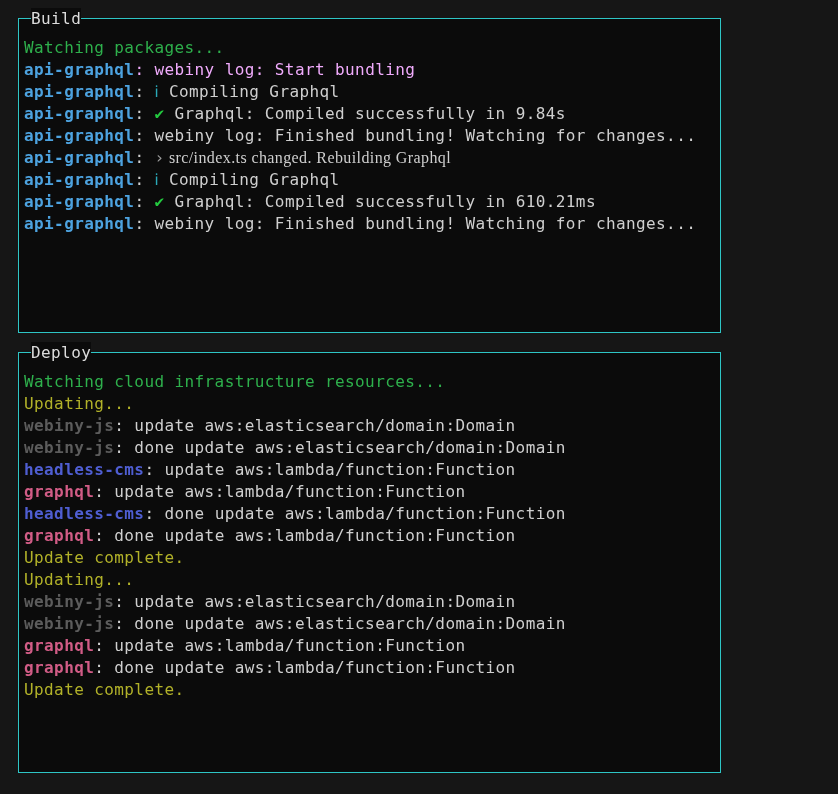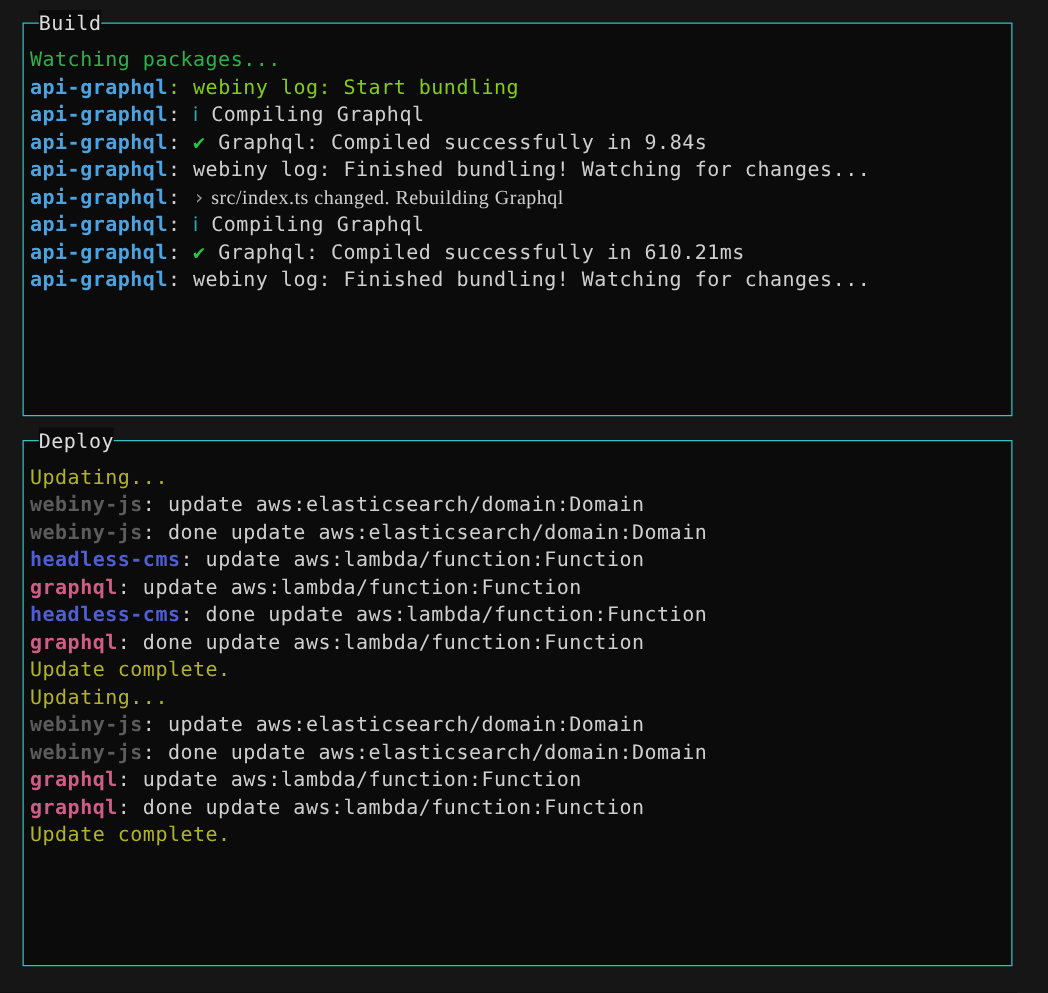--- a/index.html
+++ b/index.html
@@ -7,21 +7,21 @@
     --c-fg:#cfcfcf;
   }
   *{box-sizing:border-box; margin:0; padding:0;}
   html,body{width:838px; height:794px; overflow:hidden;}
   body{
     background:var(--c-page_bg);
     font-family:"DejaVu Sans Mono","Liberation Mono",monospace;
     font-size:16px; line-height:22px; letter-spacing:0.4px;
   }
   .panel{
-    position:absolute; left:18px; width:792px;
+    position:absolute; left:18px; width:703px;
     background:var(--c-panel_bg);
     border:1px solid var(--c-border);
   }
   .panel-build{ top:18px; height:315px; }
   .panel-deploy{ top:352px; height:421px; }
   .panel-title{
     position:absolute; top:-11px; left:12px;
     background:var(--c-panel_bg); color:var(--c-title);
     line-height:22px; white-space:pre;
   }
@@ -29,34 +29,35 @@
   .line{ white-space:pre; height:22px; }
   .line span{ color:var(--c-fg);text-align:center; }
 </style>
 </head>
 <body>
 
 <div class="panel panel-build">
   <div class="panel-title">Build</div>
   <div class="terminal-output">
       <div class="line"><span style="color: rgb(46, 176, 76);">Watching packages...</span></div>
-      <div class="line"><span style="color: rgb(77, 163, 224); font-weight: bold;">api-graphql</span><span style="color: #84cc16;">: webiny log: Start bundling</span></div>
+      <div class="line"><span style="color: rgb(77, 163, 224); font-weight: bold;">api-graphql</span><span style="color: #f0abfc;">: webiny log: Start bundling</span></div>
       <div class="line"><span style="color: rgb(77, 163, 224); font-weight: bold;">api-graphql</span><span style="color: rgb(207, 207, 207);">: </span><span style="color: rgb(42, 169, 184);">ℹ</span><span style="color: rgb(207, 207, 207);"> Compiling Graphql</span></div>
       <div class="line"><span style="color: rgb(77, 163, 224); font-weight: bold;">api-graphql</span><span style="color: rgb(207, 207, 207);">: </span><span style="color: rgb(35, 201, 63);">✔</span><span style="color: rgb(207, 207, 207);"> Graphql: Compiled successfully in 9.84s</span></div>
       <div class="line"><span style="color: rgb(77, 163, 224); font-weight: bold;">api-graphql</span><span style="color: rgb(207, 207, 207);">: webiny log: Finished bundling! Watching for changes...</span></div>
       <div class="line"><span style="color: rgb(77, 163, 224); font-weight: bold;">api-graphql</span><span style="color: rgb(207, 207, 207);">: </span><span style="color: rgb(154, 154, 154);">›</span><span style="color: rgb(207, 207, 207); font-family: Liberation Serif, serif;"> src/index.ts changed. Rebuilding Graphql</span></div>
       <div class="line"><span style="color: rgb(77, 163, 224); font-weight: bold;">api-graphql</span><span style="color: rgb(207, 207, 207);">: </span><span style="color: rgb(42, 169, 184);">ℹ</span><span style="color: rgb(207, 207, 207);"> Compiling Graphql</span></div>
       <div class="line"><span style="color: rgb(77, 163, 224); font-weight: bold;">api-graphql</span><span style="color: rgb(207, 207, 207);">: </span><span style="color: rgb(35, 201, 63);">✔</span><span style="color: rgb(207, 207, 207);"> Graphql: Compiled successfully in 610.21ms</span></div>
       <div class="line"><span style="color: rgb(77, 163, 224); font-weight: bold;">api-graphql</span><span style="color: rgb(207, 207, 207);">: webiny log: Finished bundling! Watching for changes...</span></div>
     </div>
 </div>
 
 <div class="panel panel-deploy">
   <div class="panel-title">Deploy</div>
   <div class="terminal-output">
+      <div class="line"><span style="color: rgb(46, 176, 76);">Watching cloud infrastructure resources...</span></div>
       <div class="line"><span style="color: rgb(178, 178, 41);">Updating...</span></div>
       <div class="line"><span style="color: rgb(92, 92, 92); font-weight: bold;">webiny-js</span><span style="color: rgb(207, 207, 207);">: update aws:elasticsearch/domain:Domain</span></div>
       <div class="line"><span style="color: rgb(92, 92, 92); font-weight: bold;">webiny-js</span><span style="color: rgb(207, 207, 207);">: done update aws:elasticsearch/domain:Domain</span></div>
       <div class="line"><span style="color: rgb(79, 94, 210); font-weight: bold;">headless-cms</span><span style="color: rgb(207, 207, 207);">: update aws:lambda/function:Function</span></div>
       <div class="line"><span style="color: rgb(209, 92, 134); font-weight: bold;">graphql</span><span style="color: rgb(207, 207, 207);">: update aws:lambda/function:Function</span></div>
       <div class="line"><span style="color: rgb(79, 94, 210); font-weight: bold;">headless-cms</span><span style="color: rgb(207, 207, 207);">: done update aws:lambda/function:Function</span></div>
       <div class="line"><span style="color: rgb(209, 92, 134); font-weight: bold;">graphql</span><span style="color: rgb(207, 207, 207);">: done update aws:lambda/function:Function</span></div>
       <div class="line"><span style="color: rgb(178, 178, 41);">Update complete.</span></div>
       <div class="line"><span style="color: rgb(178, 178, 41);">Updating...</span></div>
       <div class="line"><span style="color: rgb(92, 92, 92); font-weight: bold;">webiny-js</span><span style="color: rgb(207, 207, 207);">: update aws:elasticsearch/domain:Domain</span></div>

